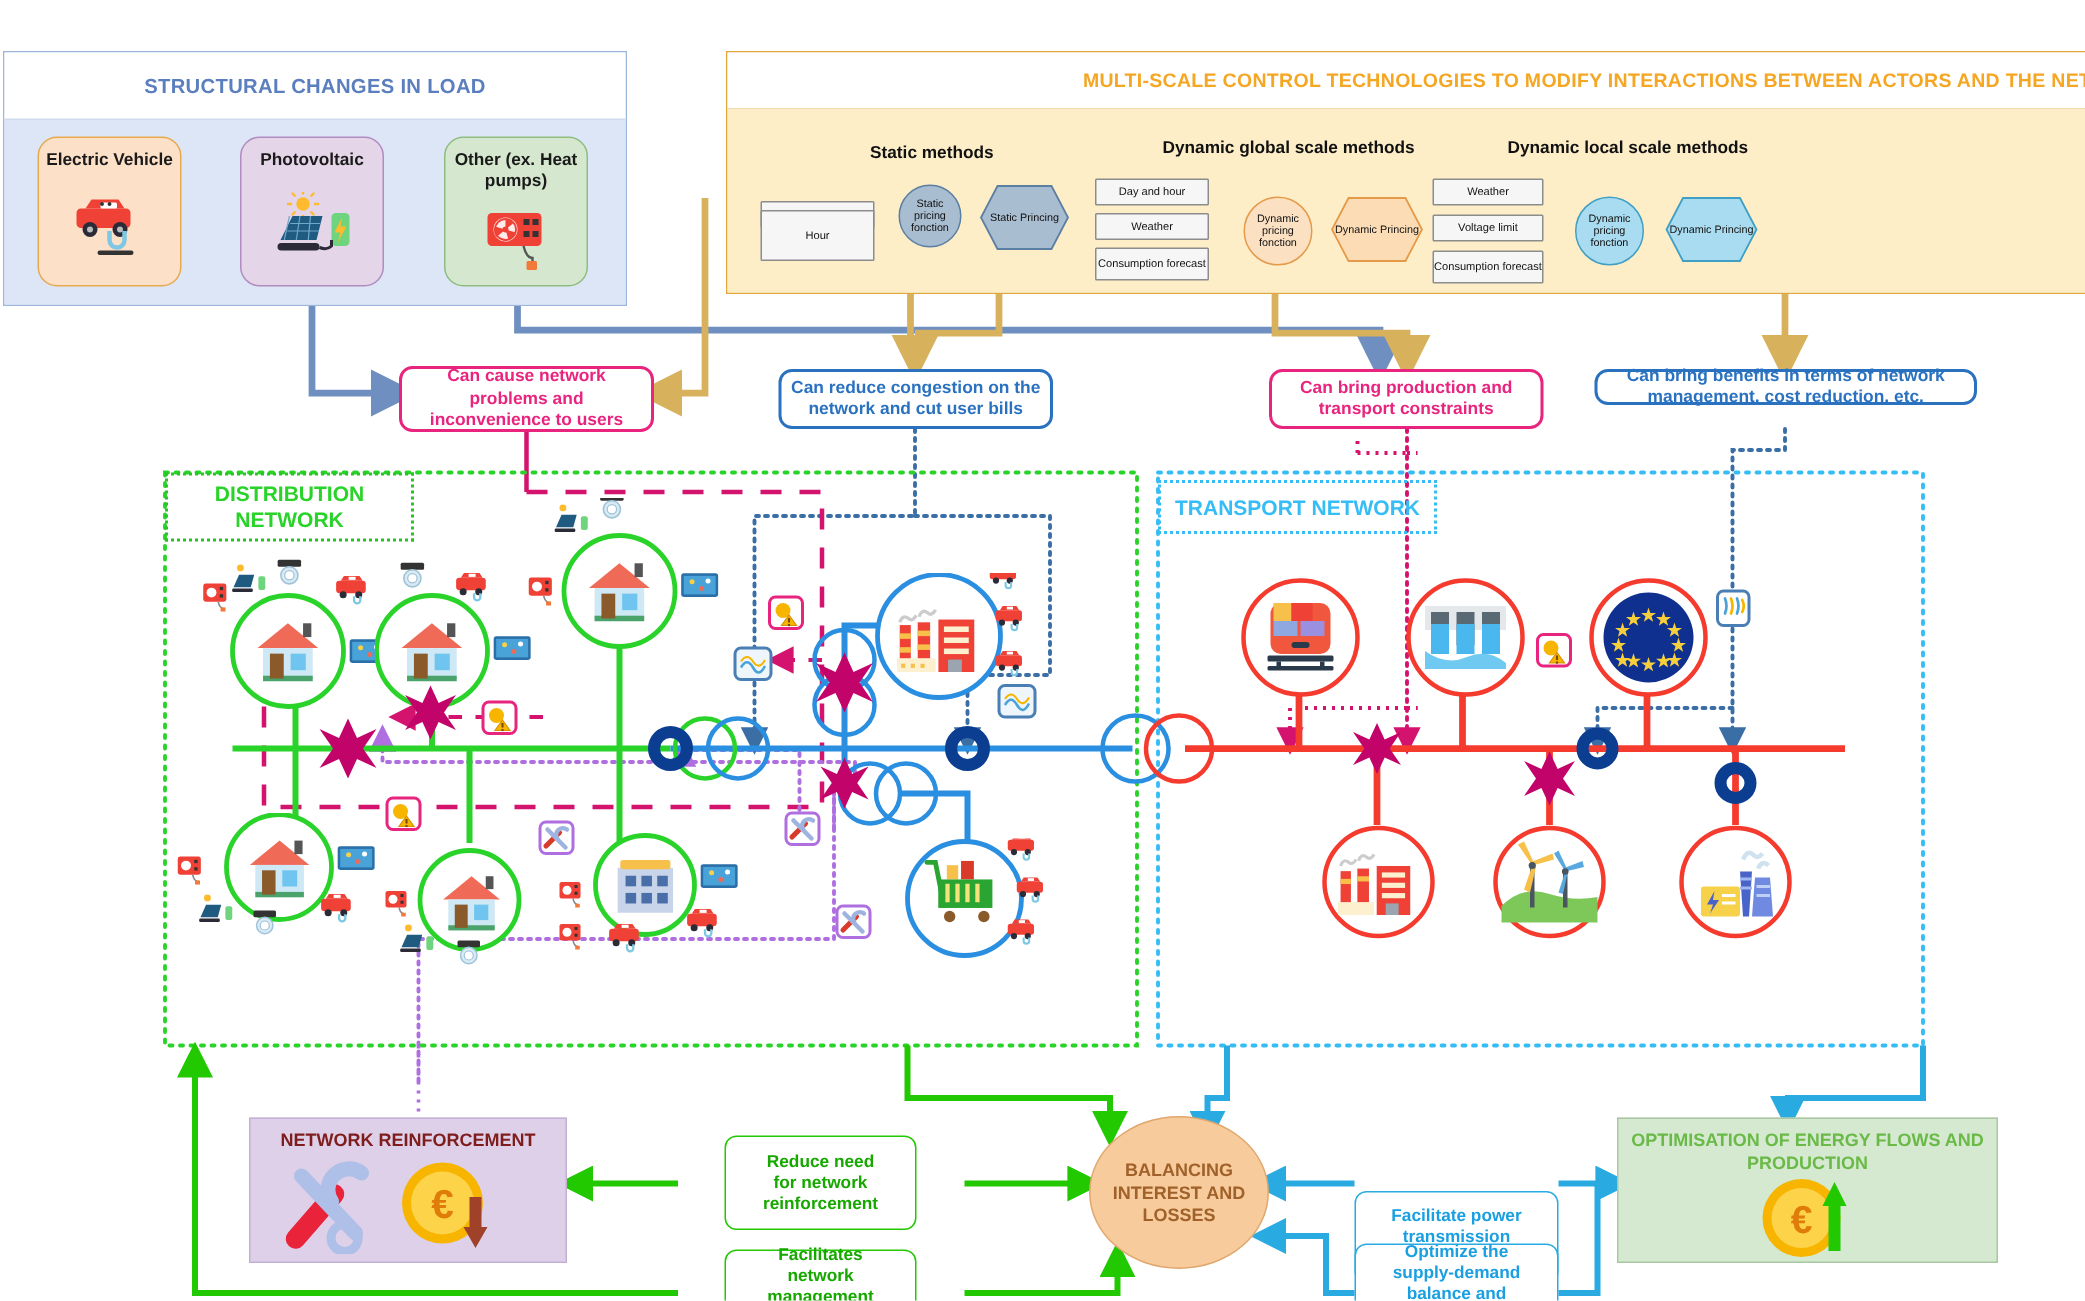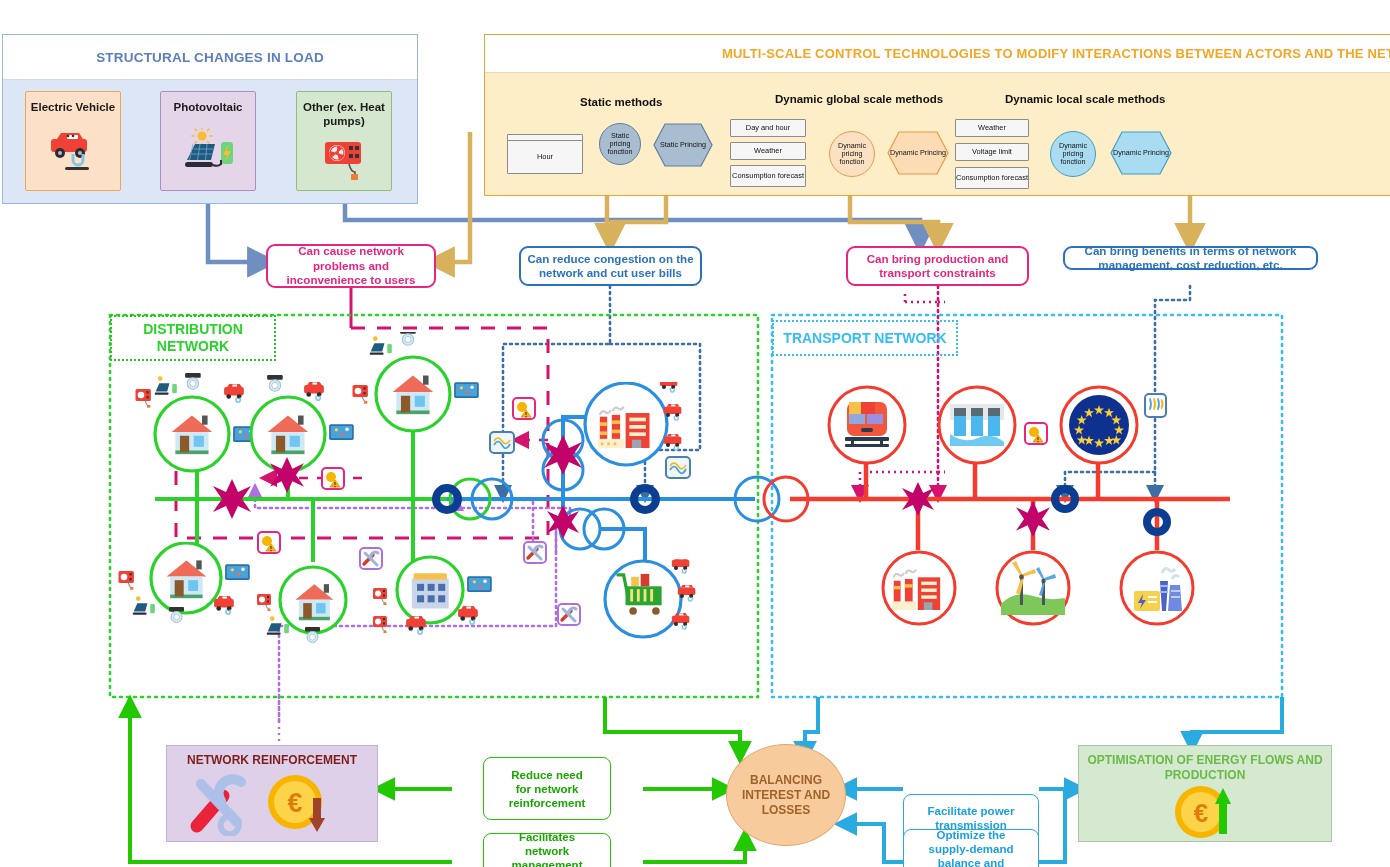--- a/index.html
+++ b/index.html
@@ -17,21 +17,21 @@
 
   #panel-load{left:2px;top:2px;width:416px;height:170px;border:1px solid #9db7db;}
   #panel-load .phead{height:45px;border-bottom:1px solid #cfdcef;color:#5b7fbe;font-size:13.5px;}
   #panel-load .pbody{height:123px;background:#dce6f7;}
 
   #panel-ctrl{left:484px;top:2px;width:1190px;height:162px;border:1px solid #e0a83a;}
   #panel-ctrl .phead{height:38px;border-bottom:1px solid #f0d9a8;color:#f5a623;font-size:13px;}
   #panel-ctrl .pbody{height:122px;background:#fdeec8;}
 
   
-  .loadcard{position:absolute;box-sizing:border-box;border:1px solid;border-radius:2px;
+  .loadcard{position:absolute;box-sizing:border-box;border:1px solid;border-radius:13px;
       display:flex;flex-direction:column;align-items:center;padding-top:8px;}
   .loadcard .lbl{font-size:11.5px;font-weight:bold;color:#1a1a1a;text-align:center;line-height:14px;}
   .loadcard .art{flex:1;display:flex;align-items:center;justify-content:center;width:100%;}
   .mtitle{position:absolute;font-size:11.5px;font-weight:bold;color:#111;white-space:nowrap;}
   .mbox{position:absolute;box-sizing:border-box;background:#f6f6f6;border:1px solid #8c8c8c;
         display:flex;align-items:center;justify-content:center;text-align:center;
         font-size:7.4px;color:#111;line-height:8.4px;border-radius:1px;}
   .mcirc{position:absolute;border-radius:50%;box-sizing:border-box;display:flex;
         align-items:center;justify-content:center;text-align:center;
         font-size:7.2px;color:#111;line-height:8.2px;}

